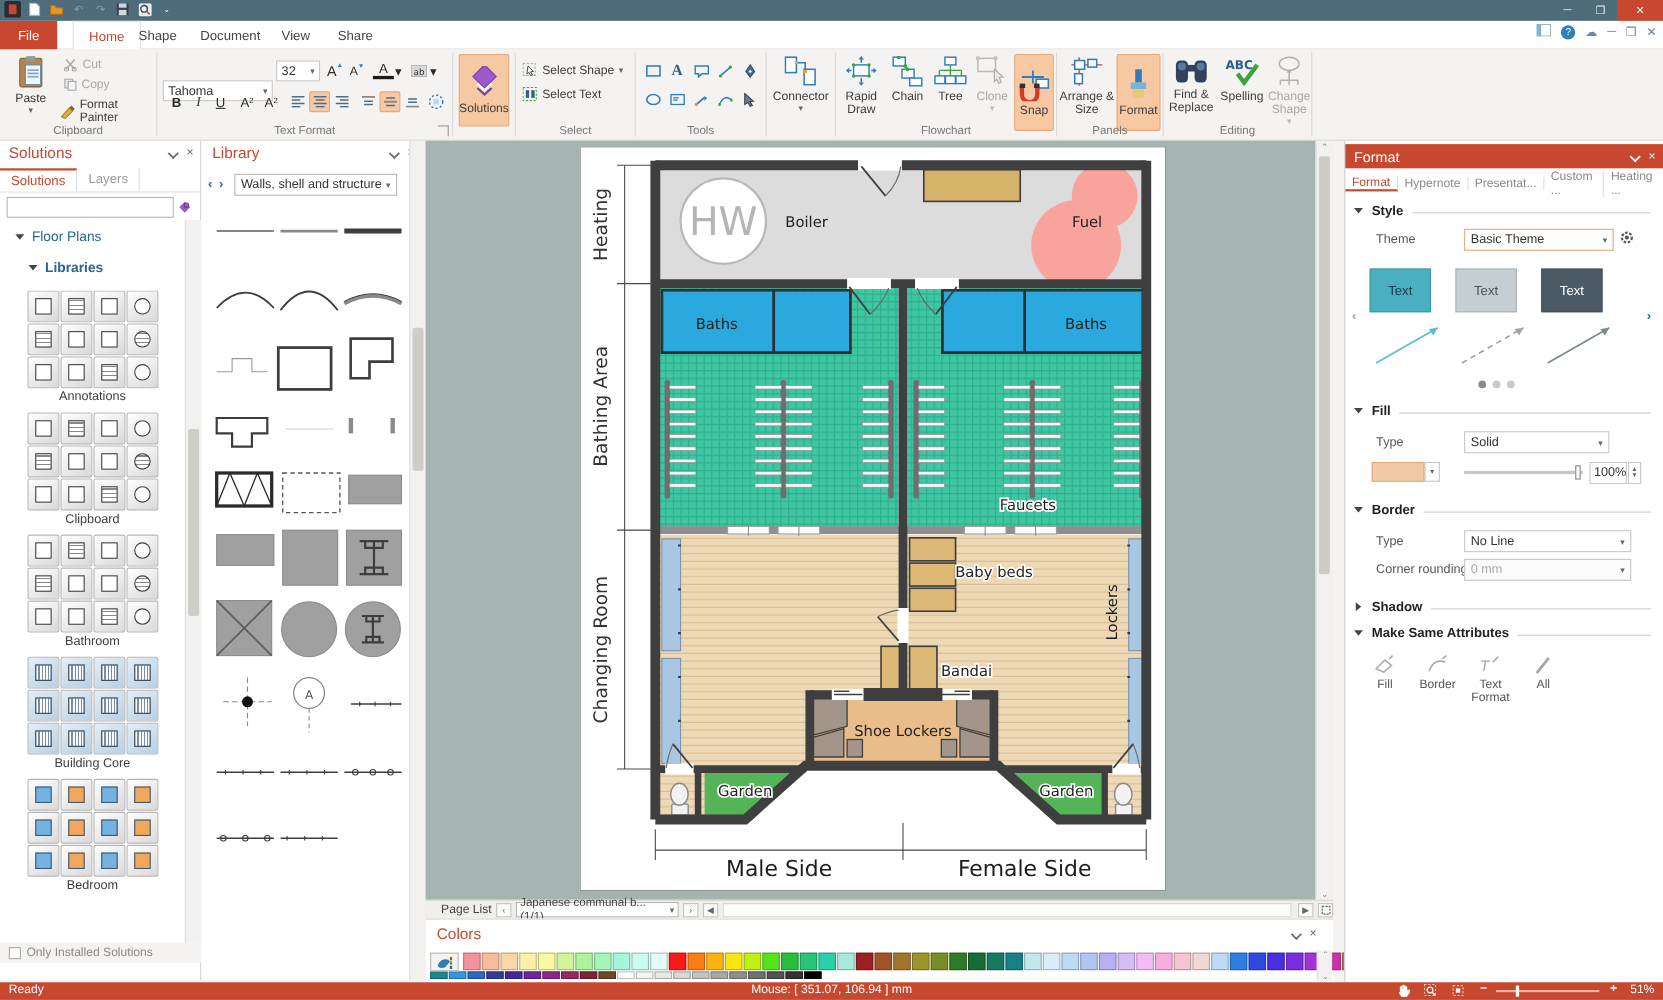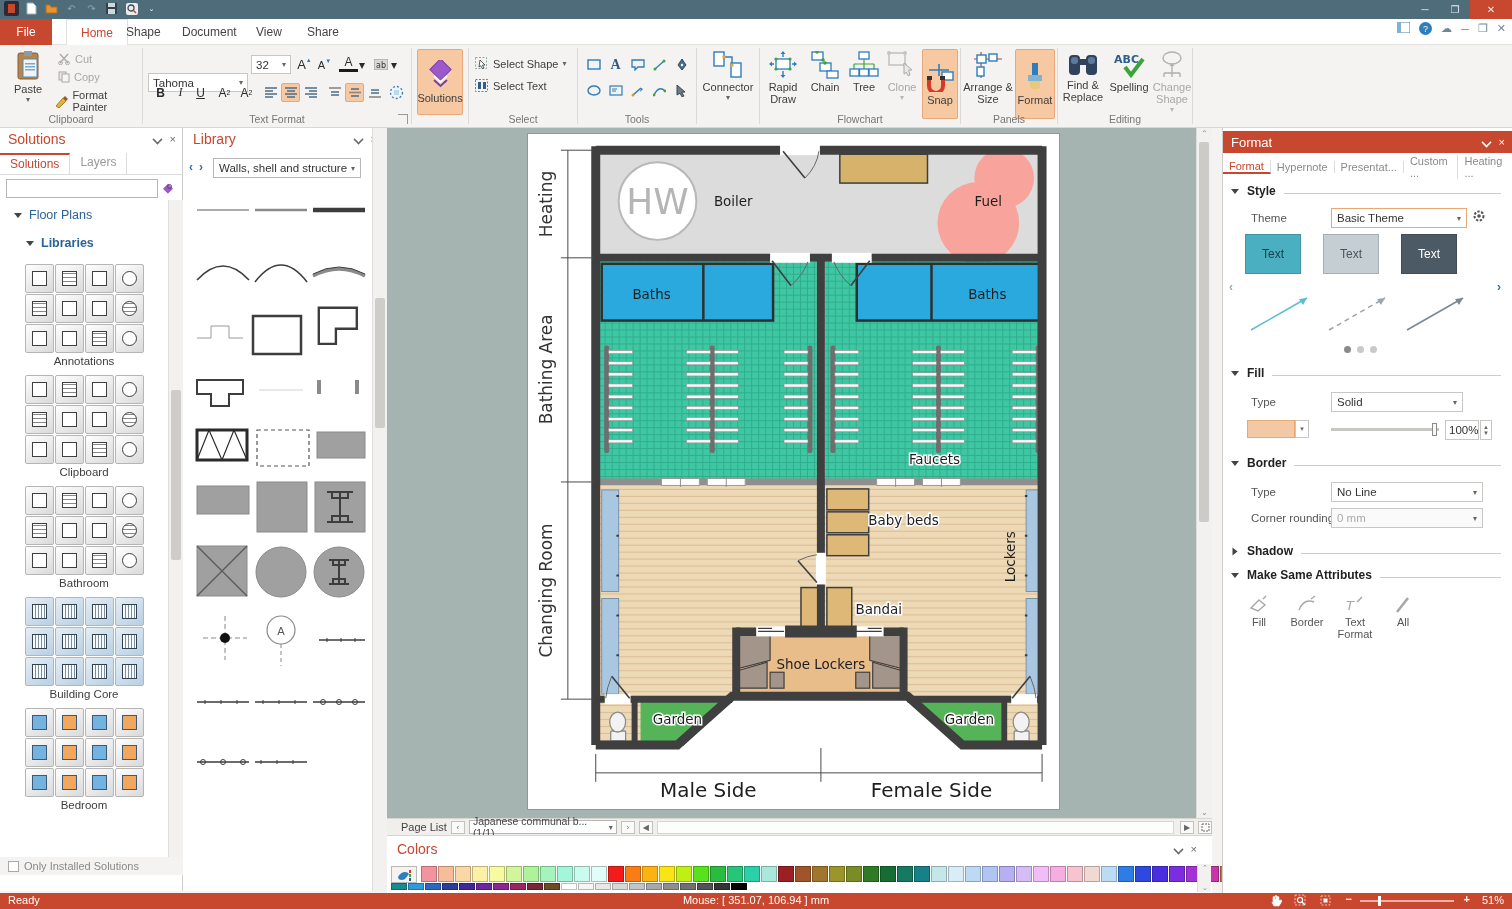--- a/index.html
+++ b/index.html
@@ -78,21 +78,21 @@
 #fp-head{position:absolute;left:0;top:3px;width:290px;height:22px;background:#c8472f;color:#fff;display:flex;align-items:center;justify-content:space-between;padding:0 8px;font-size:13px}
 #fp-tabs{position:absolute;left:0;top:29px;width:290px;height:20px;display:flex;font-size:11px;color:#8a8a8a;align-items:center}
 #fp-tabs span{padding:0 6px;border-right:1px solid #ddd}
 #fp-tabs .act{color:#c8472f;border-bottom:2px solid #c8472f}
 .sect{position:absolute;left:8px;display:flex;align-items:center;gap:8px;font-size:12px;font-weight:bold;color:#222;width:270px}
 .sect .rule{flex:1;height:1px;background:#ccc;margin-top:4px}
 .fl{position:absolute;font-size:11.5px;color:#555}
 .fselect{position:absolute;height:20px;background:#fff;border:1px solid #c9c7c4;display:flex;align-items:center;justify-content:space-between;padding:0 5px;font-size:11.5px;color:#333}
 .fselect.dis{color:#aaa;background:#fafafa}
 .theme-box{width:56px;height:40px;display:flex;align-items:center;justify-content:center;font-size:12px;border:1px solid rgba(0,0,0,.15)}
-#theme-previews{position:absolute;left:22px;top:106px;width:232px;display:flex;gap:22px}
+#theme-previews{position:absolute;left:22px;top:116px;width:232px;display:flex;gap:22px}
 .dot{width:7px;height:7px;border-radius:50%;background:#c9c9c9;display:inline-block;margin:0 3px}
 .dot.on{background:#8a8a8a}
 .attr-item{display:flex;flex-direction:column;align-items:center;font-size:11px;color:#555;width:44px;text-align:center}
 
 #statusbar{position:absolute;left:0;top:893px;width:1512px;height:16px;background:#c8472f;color:#fff;font-size:11px}
 #statusbar .mid{position:absolute;left:0;right:0;text-align:center;top:1px}
 .chev{color:#2a6ebb;font-weight:bold}
 svg text{font-family:"DejaVu Sans",sans-serif}
 .halo{paint-order:stroke;stroke:#ffffff;stroke-width:3px}
 </style>

